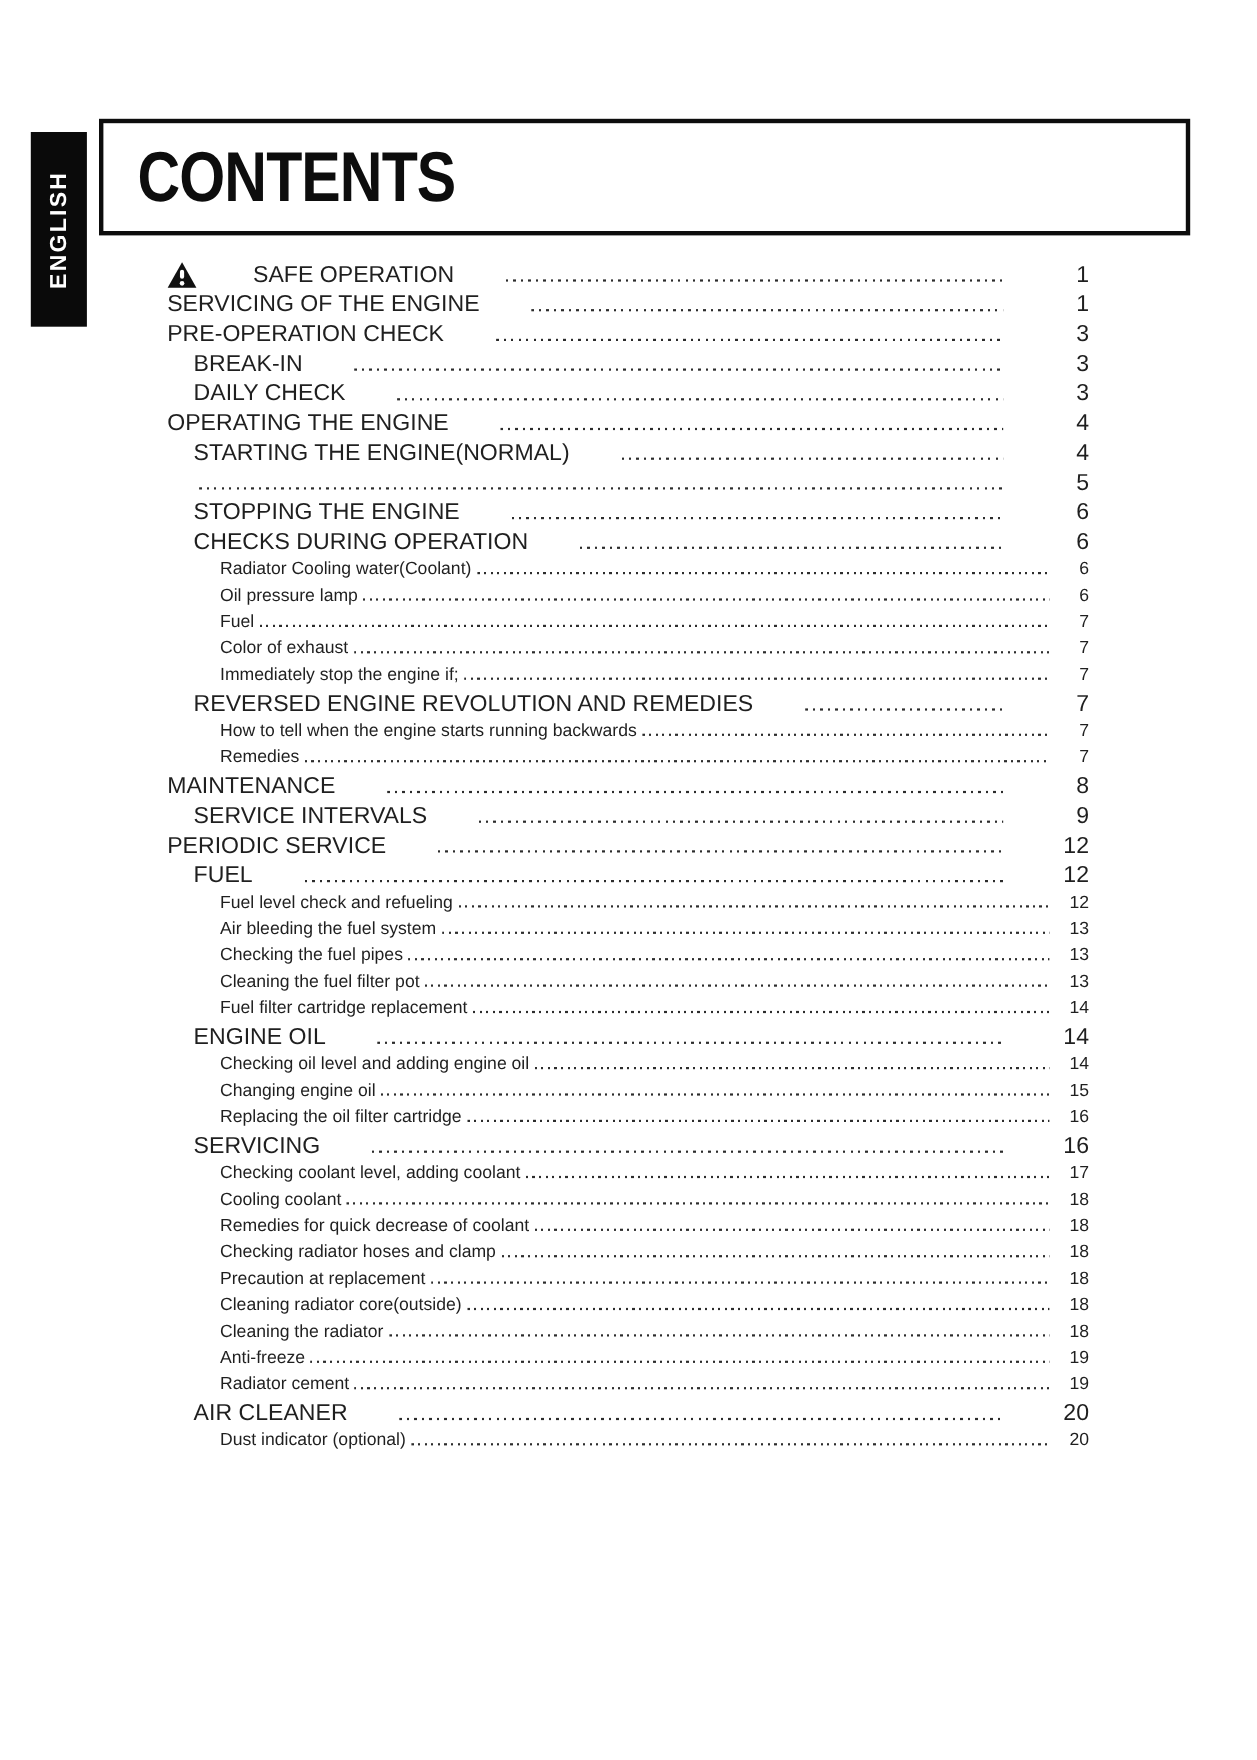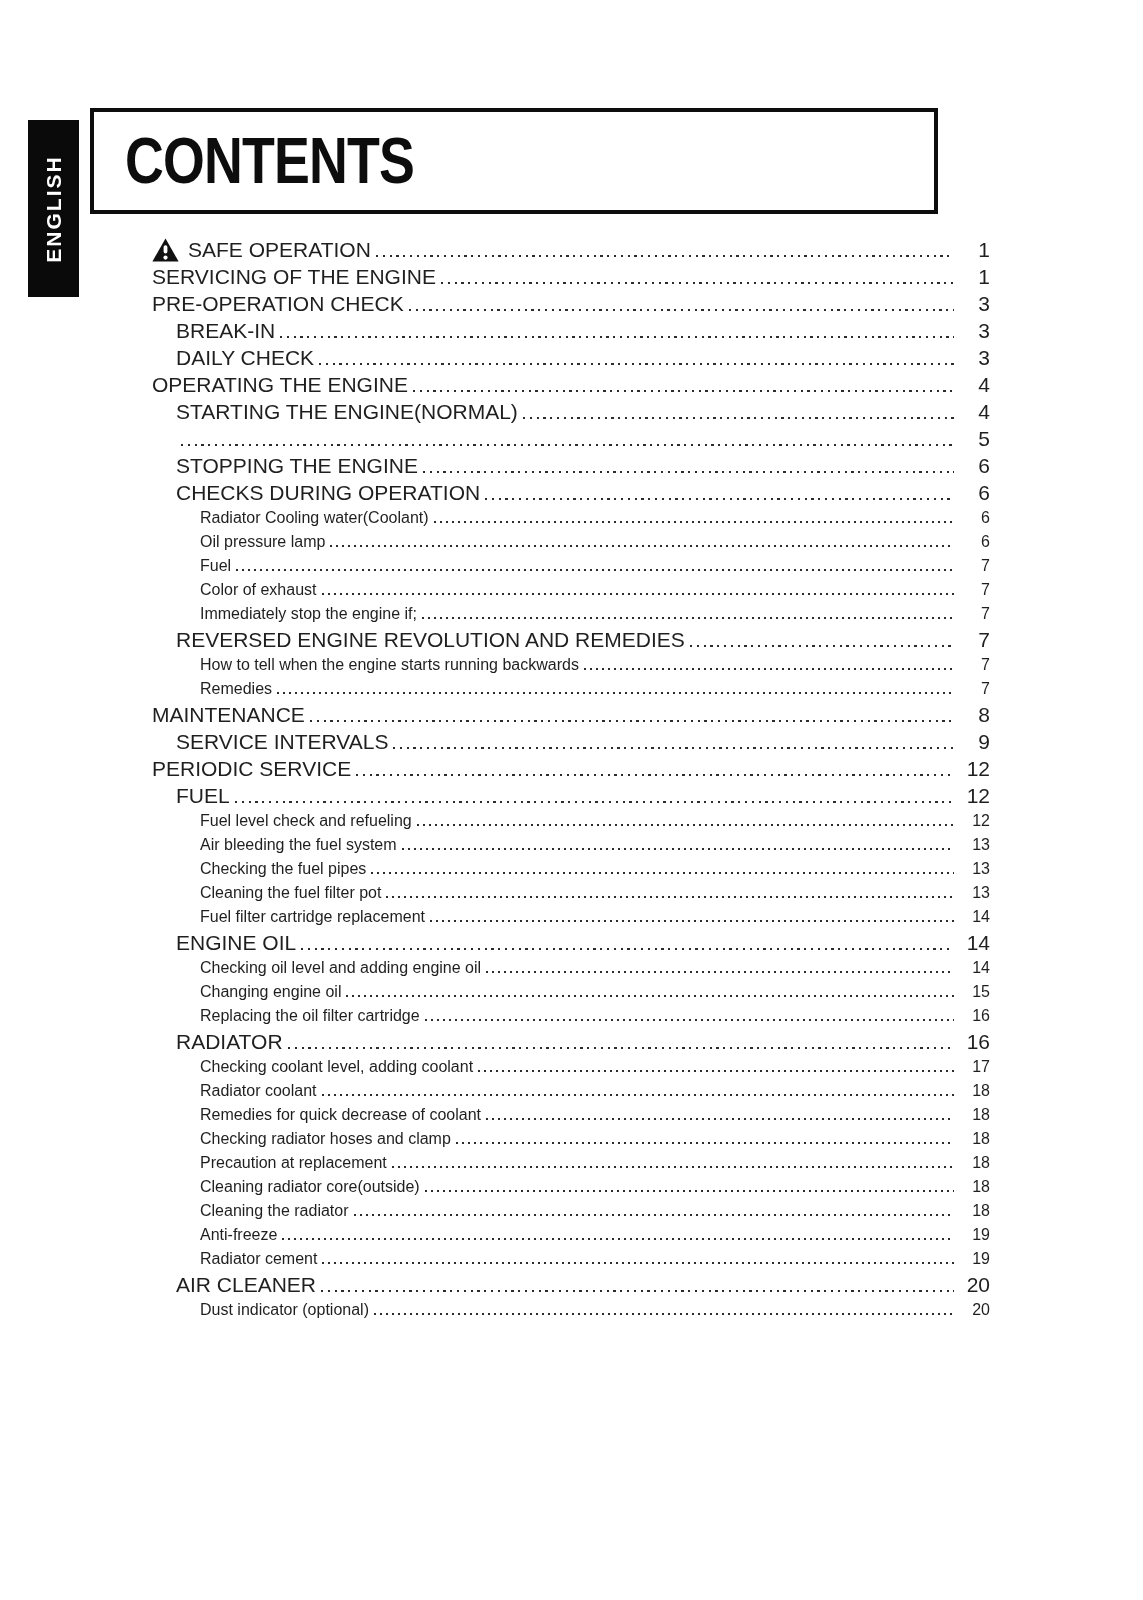--- a/index.html
+++ b/index.html
@@ -23,21 +23,21 @@
   .lang-text {
     transform: rotate(-90deg);
     color: #ffffff; font-weight: bold;
     font-size: 21px; letter-spacing: 2px;
     white-space: nowrap;
   }
 
   
   .title-box {
     position: absolute; left: 90px; top: 108px;
-    width: 848px; height: 106px;
+    width: 992px; height: 106px;
     border: 4px solid #0d0d0d;
     box-sizing: border-box;
     background: #fff;
     display: flex; align-items: center;
   }
   .title-text {
     display: inline-block;
     margin-left: 31px;
     font-size: 64px; font-weight: bold;
     letter-spacing: -1px;
@@ -45,21 +45,21 @@
     white-space: nowrap;
     color: #0d0d0d;
   }
 
   
   .toc {
     position: absolute; left: 152px; top: 236px;
     width: 838px;
   }
   .row { display: flex; align-items: baseline; }
-  .lvl1, .lvl2 { font-size: 21px; line-height: 27px; }
+  .lvl1, .lvl2 { font-size: 21px; line-height: 27px; gap: 42px; }
   .lvl2 { padding-left: 24px; justify-content: space-between; }
   .lvl3 { font-size: 16px; line-height: 24px; padding-left: 48px; }
   .group-start { }
   .row:first-child { margin-top: 0; }
 
   .label { white-space: nowrap; }
 
   .warn { align-self: center; margin-right: 9px; line-height: 0; }
   .warn svg { display: block; }
 
@@ -308,35 +308,35 @@
 
   <div class="row lvl3">
 
     <span class="label">Replacing the oil filter cartridge</span>
     <span class="leader"></span>
     <span class="pagenum">16</span>
   </div>
 
   <div class="row lvl2">
 
-    <span class="label">RADIATOR</span>
+    <span class="label">SERVICING</span>
     <span class="leader"></span>
     <span class="pagenum">16</span>
   </div>
 
   <div class="row lvl3">
 
     <span class="label">Checking coolant level, adding coolant</span>
     <span class="leader"></span>
     <span class="pagenum">17</span>
   </div>
 
   <div class="row lvl3">
 
-    <span class="label">Radiator coolant</span>
+    <span class="label">Cooling coolant</span>
     <span class="leader"></span>
     <span class="pagenum">18</span>
   </div>
 
   <div class="row lvl3">
 
     <span class="label">Remedies for quick decrease of coolant</span>
     <span class="leader"></span>
     <span class="pagenum">18</span>
   </div>

